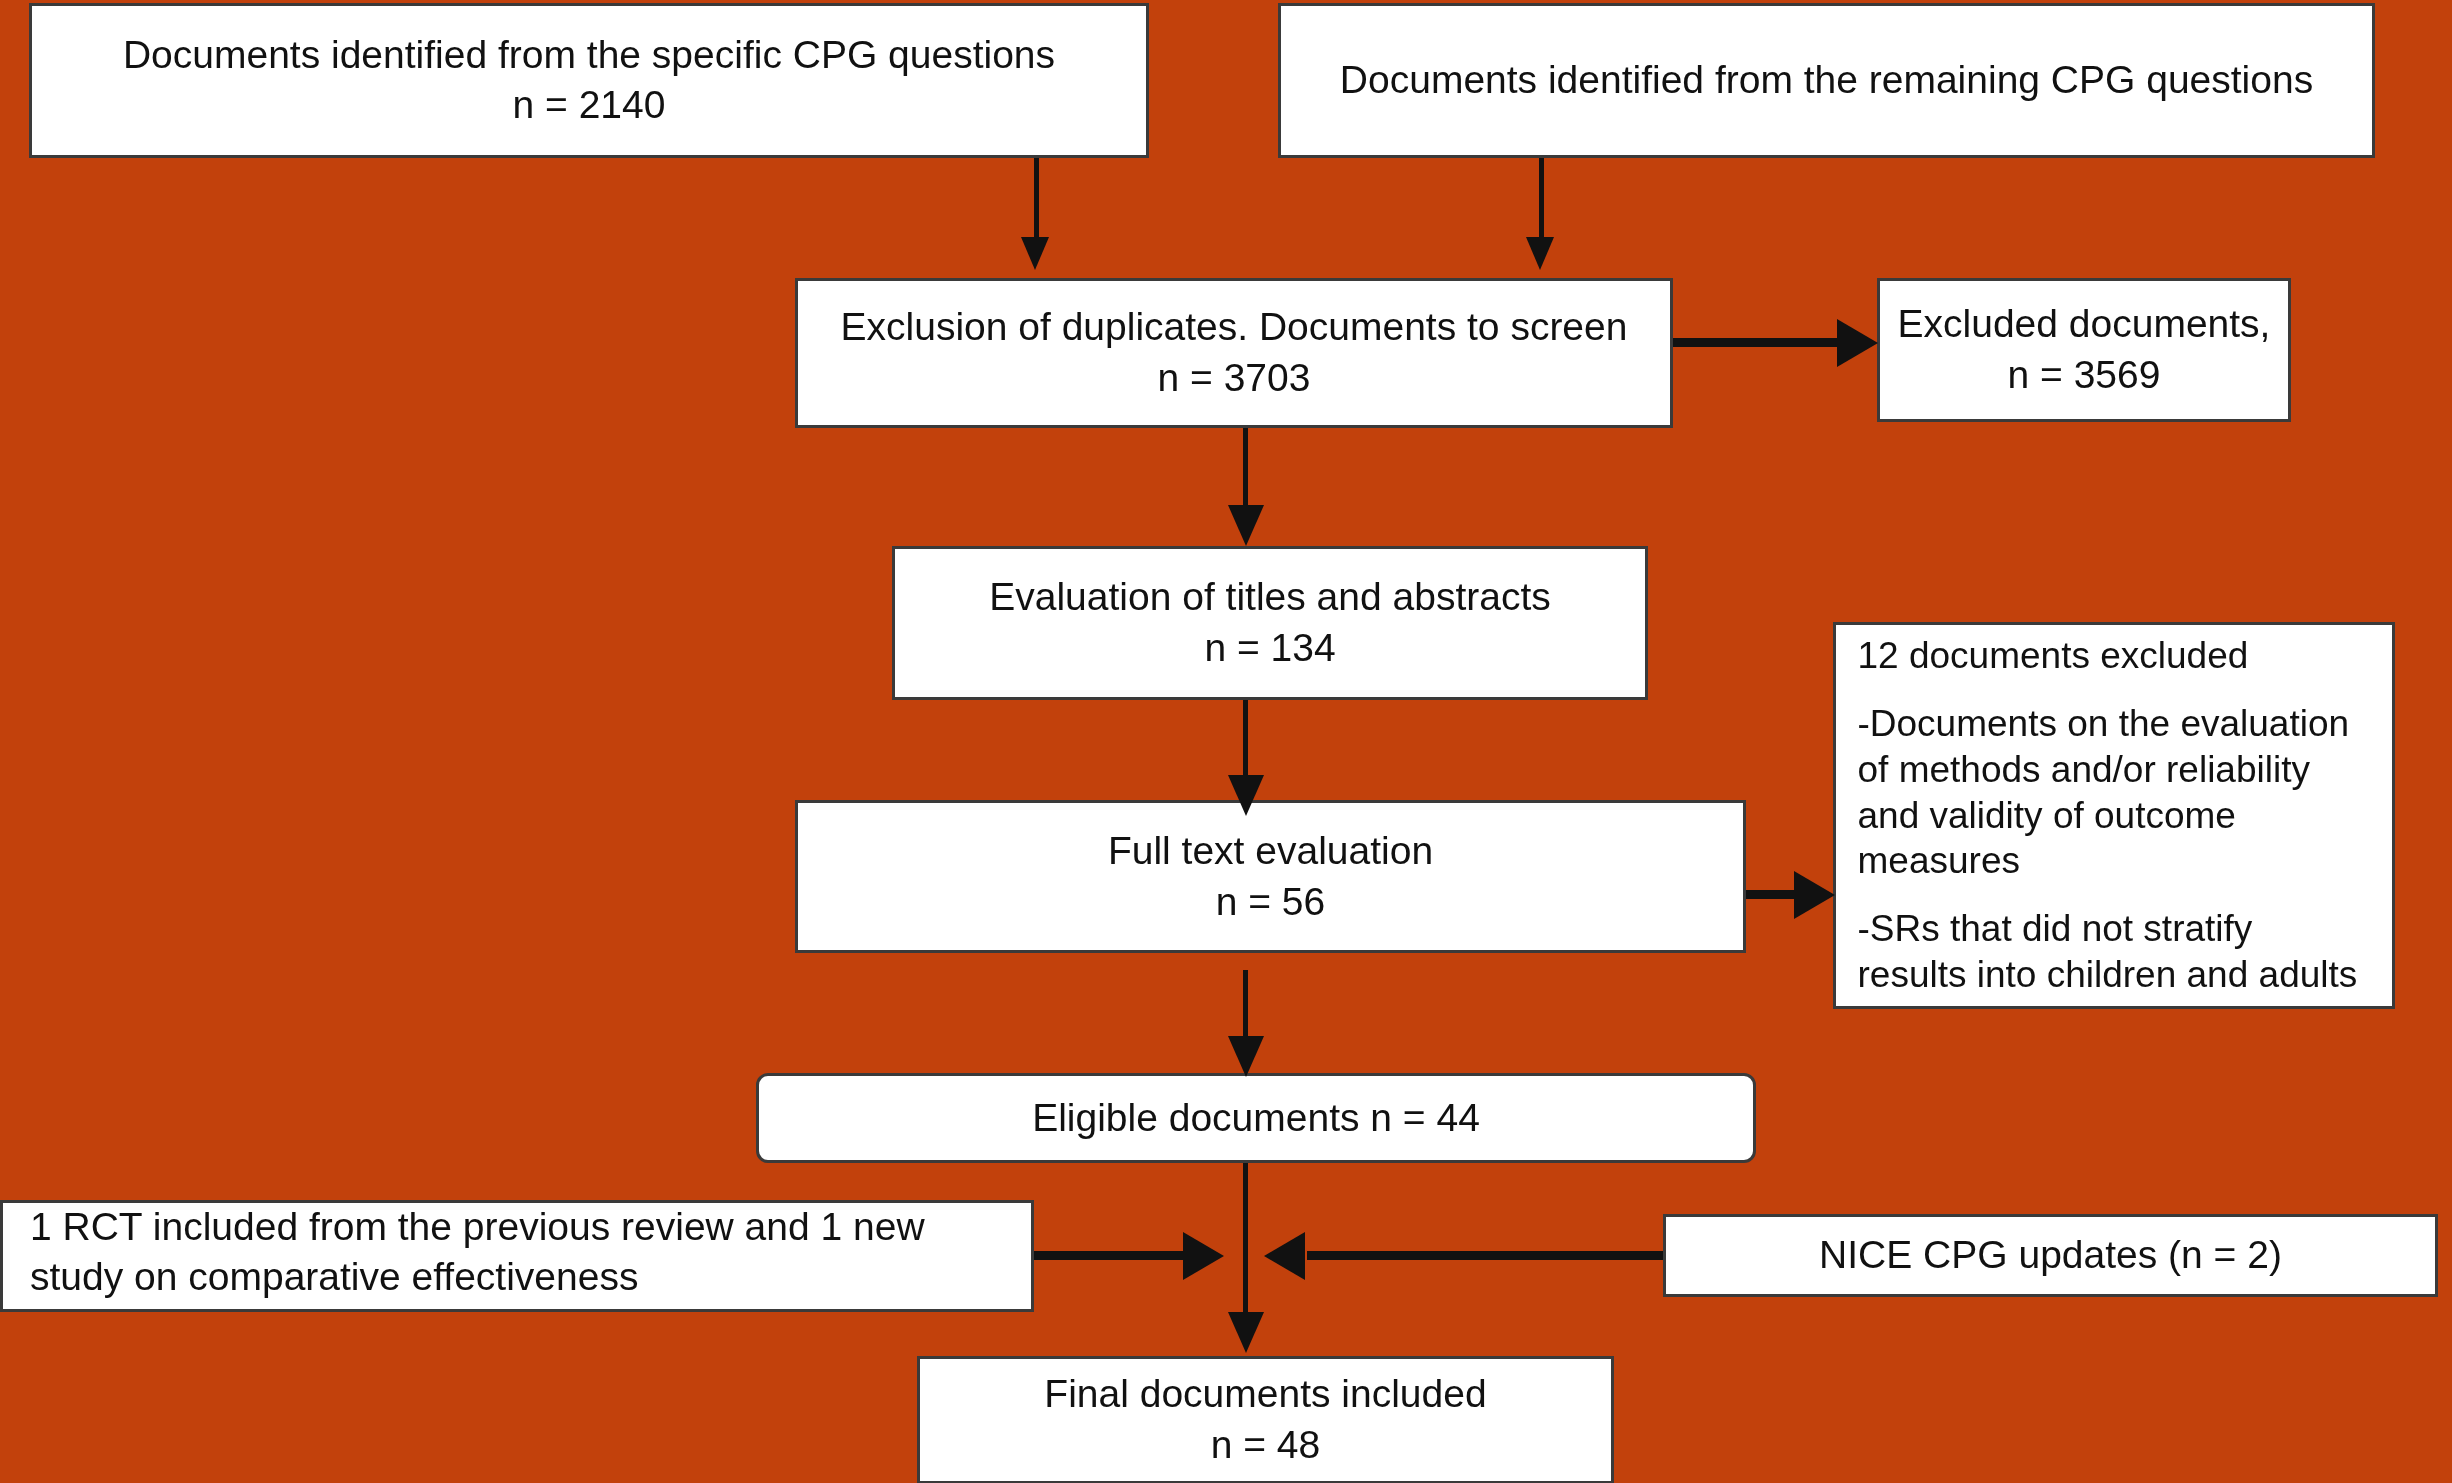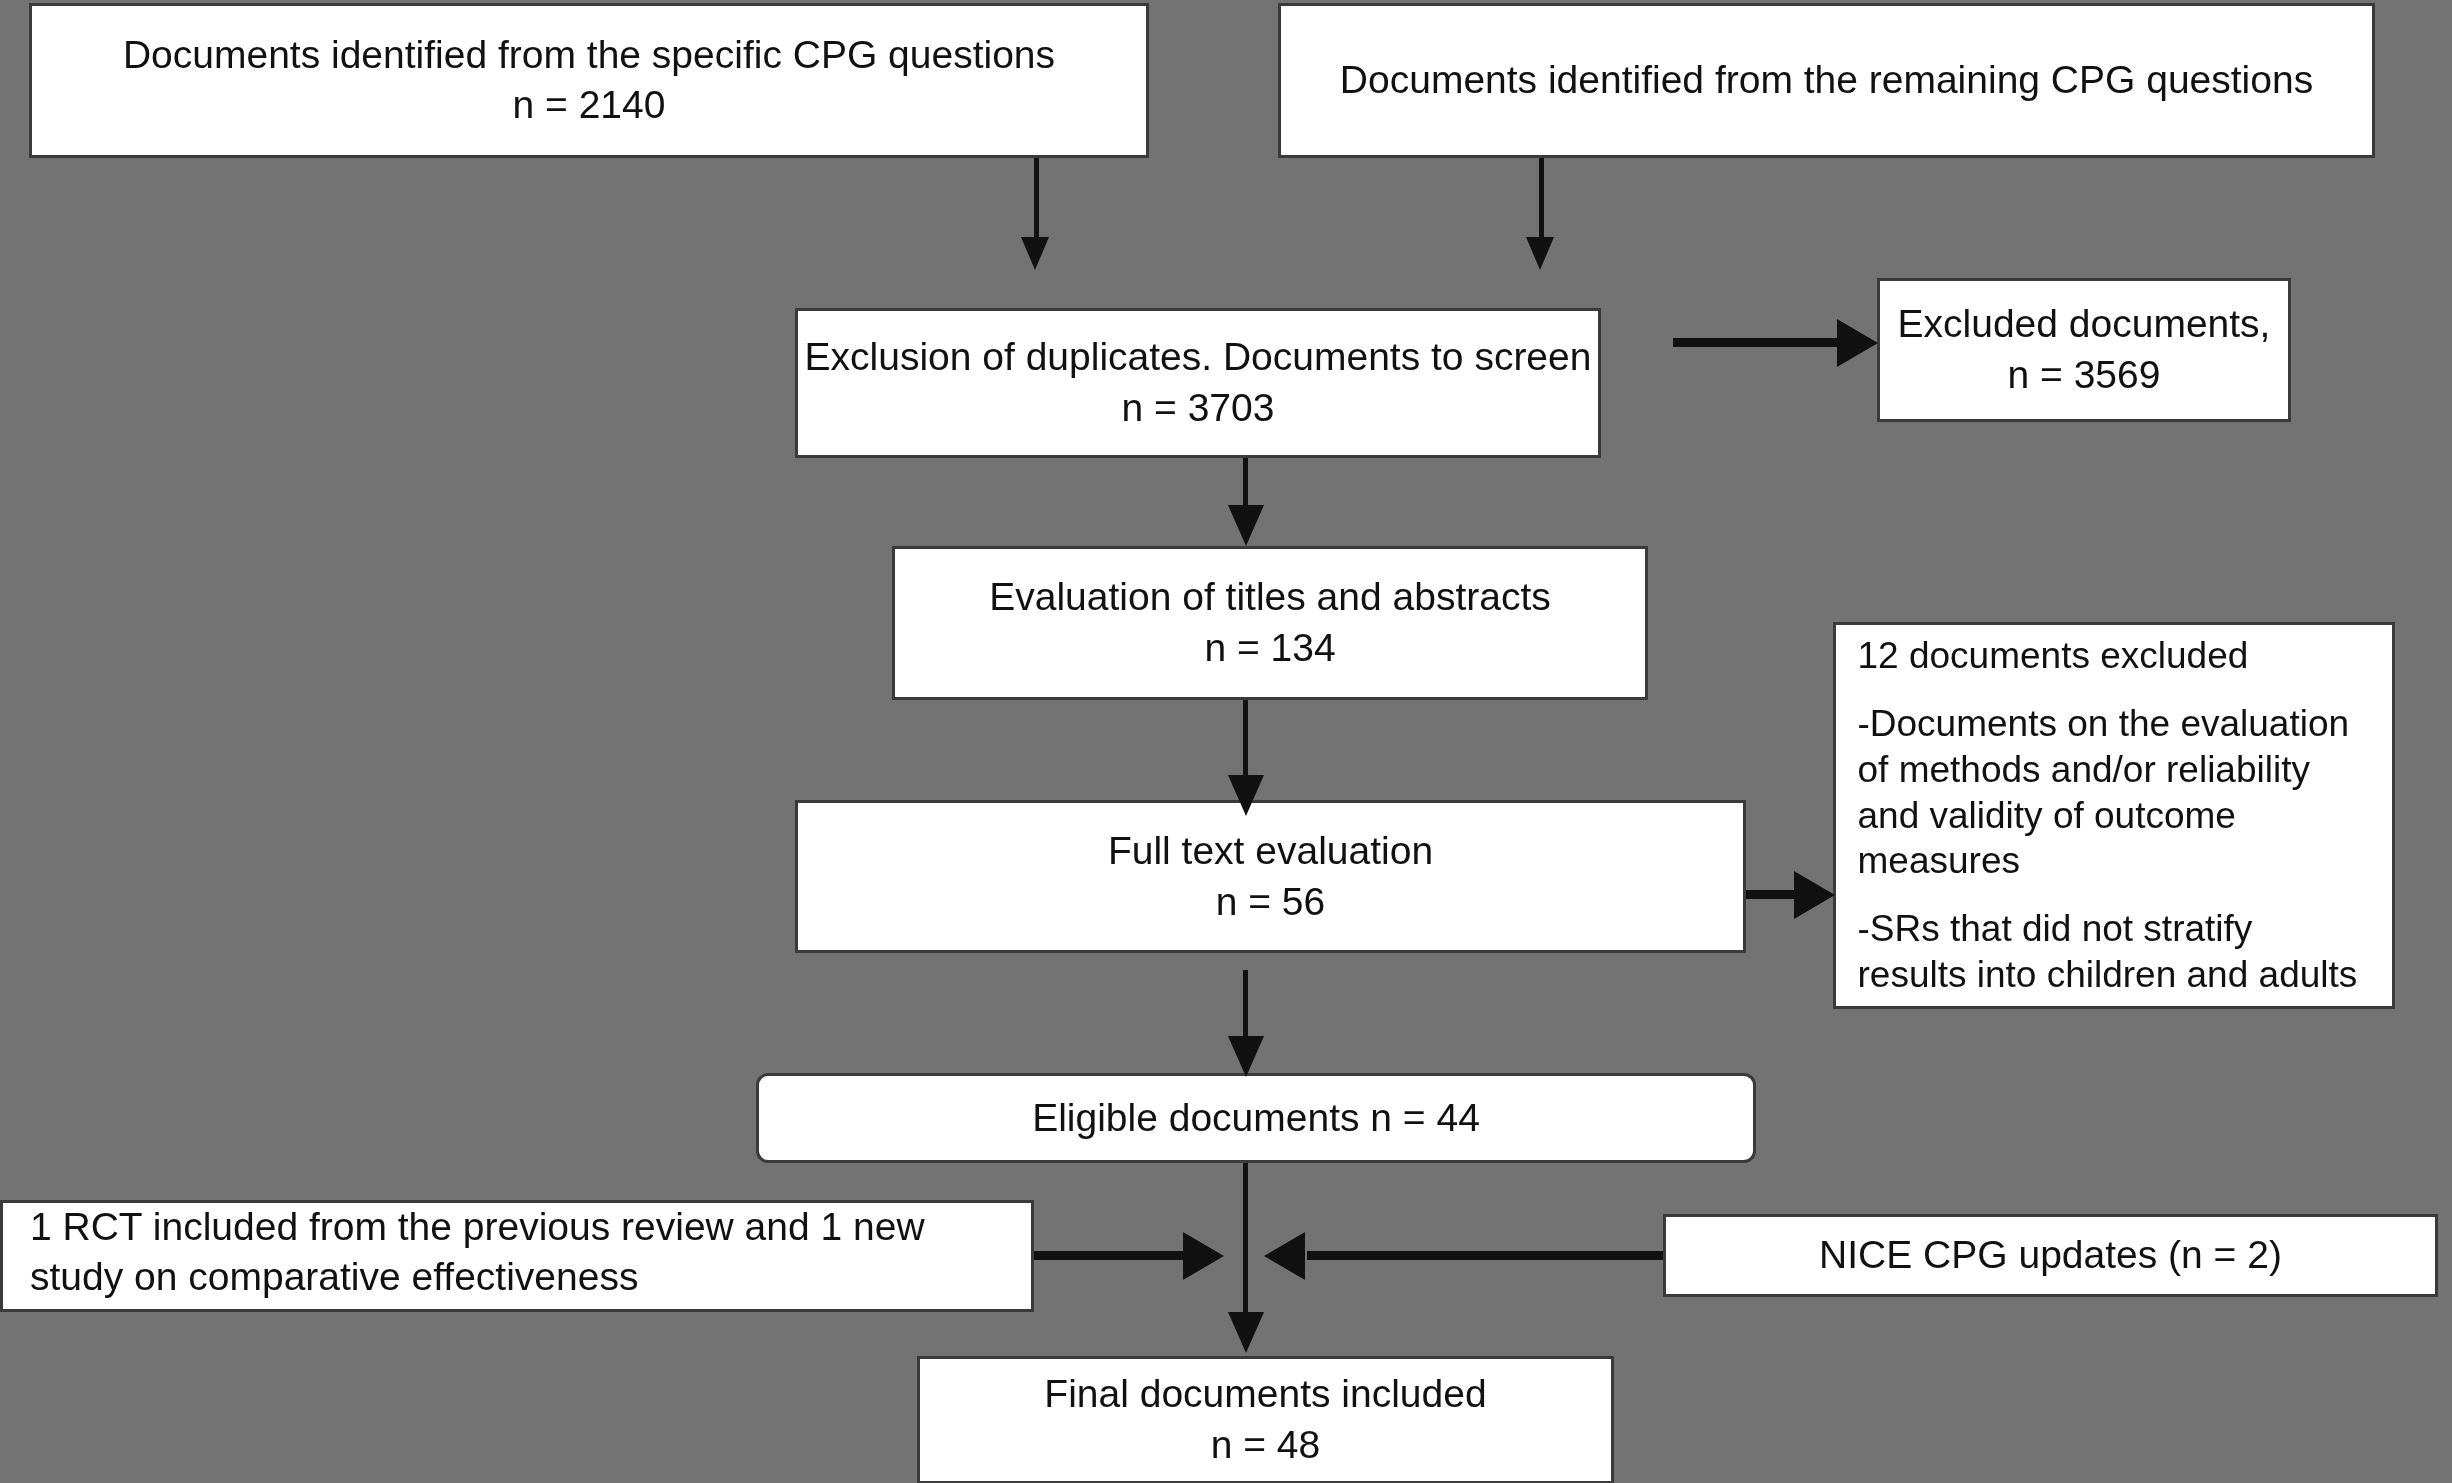--- a/index.html
+++ b/index.html
@@ -5,21 +5,21 @@
 <style>
   * { box-sizing: border-box; margin: 0; padding: 0; }
   html, body {
     background: #ffffff;
     font-family: "Liberation Sans", sans-serif;
   }
   #diagram {
     position: relative;
     width: 2453px;
     height: 1483px;
-    background: #737373;
+    background: #c2410c;
     overflow: hidden;
   }
 
   
   .node {
     position: absolute;
     border: 3.9px solid #3a3a3a;
     background: #ffffff;
     display: flex;
     flex-direction: column;
@@ -108,21 +108,21 @@
   <div class="node" style="left:1278px; top:2.9px; width:1097px; height:155px;">
     <span class="line">Documents identified from the remaining CPG questions</span>
   </div>
 
   <div class="vline" style="left:1034px; top:158px; height:82px;"></div>
   <div class="arrow-down slim" style="left:1021px; top:237px;"></div>
 
   <div class="vline" style="left:1539px; top:158px; height:82px;"></div>
   <div class="arrow-down slim" style="left:1526px; top:237px;"></div>
 
-  <div class="node" style="left:795px; top:278px; width:806px; height:150px;margin-top:30px;">
+  <div class="node" style="left:795px; top:278px; width:878px; height:150px;">
     <span class="line">Exclusion of duplicates. Documents to screen</span>
     <span class="line">n = 3703</span>
   </div>
 
   <div class="node" style="left:1877px; top:278px; width:414px; height:144px;">
     <span class="line">Excluded documents,</span>
     <span class="line">n = 3569</span>
   </div>
 
   <div class="hline thick" style="left:1673px; top:338px; width:171px;"></div>

